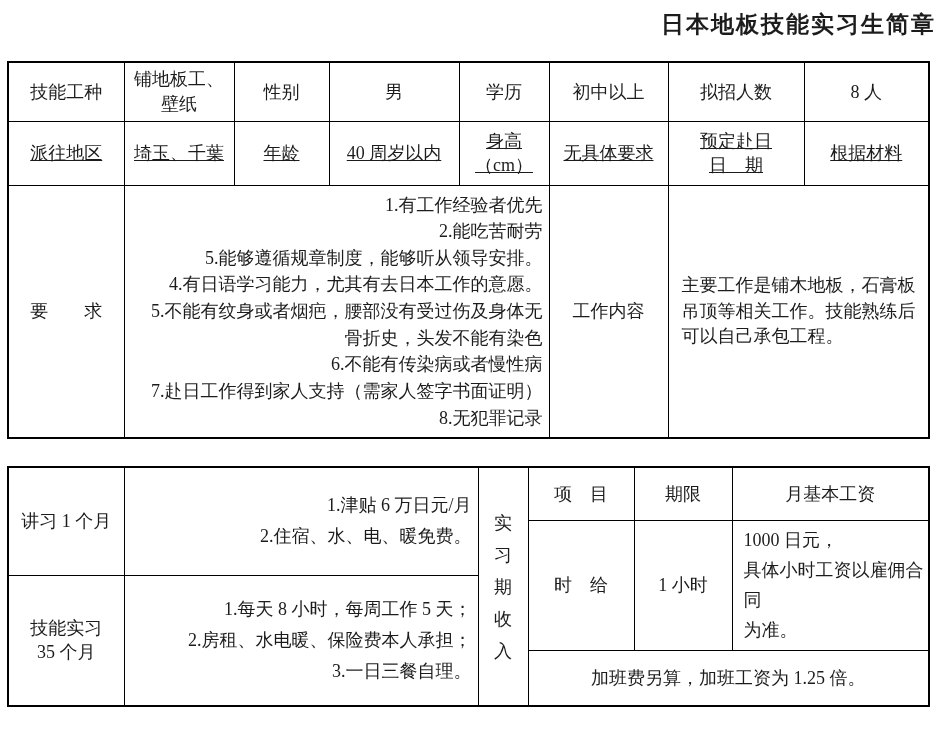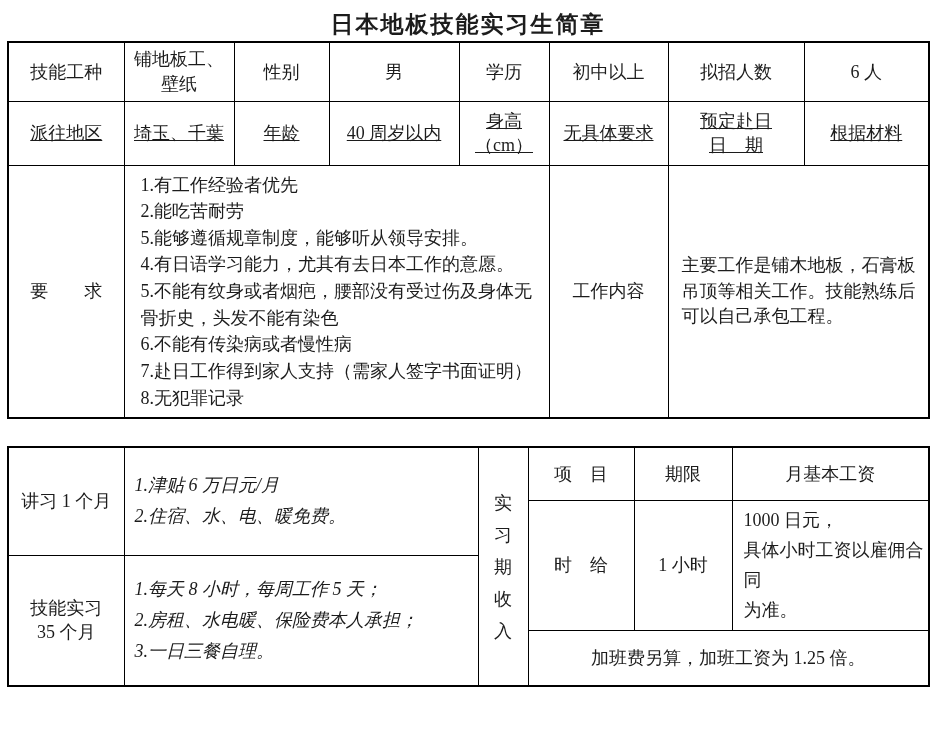--- a/index.html
+++ b/index.html
@@ -5,26 +5,26 @@
   * { box-sizing: border-box; margin: 0; padding: 0; }
   html, body {
     width: 936px;
     background: #ffffff;
     color: #1c1c1c;
     font-family: "Liberation Serif", "DejaVu Serif", serif;
     font-size: 18px;
   }
   .page { width: 936px; height: 732px; background: #fff; overflow: hidden; }
   .title {
-    text-align: center;
+    text-align: right;
     font-size: 23px;
     font-weight: bold;
     letter-spacing: 2px;
     padding-top: 9px;
-    height: 41px;
+    height: 61px;
   }
   table {
     border-collapse: collapse;
     table-layout: fixed;
     margin-left: 7px;
     width: 921px;
     border: 2px solid #000;
   }
   td {
     border: 1px solid #000;
@@ -37,26 +37,26 @@
   .t2 { margin-top: 27px; }
   .t1 tr.r1 { height: 59px; margin-top: 28px; }
   .t1 tr.r2 { height: 61px; }
   .t1 tr.r3 { height: 64px; text-decoration: underline; }
   .t1 tr.r4 { height: 246px; }
   .t2 tr.s1 { height: 53px; }
   .t2 tr.s2 { height: 55px; }
   .t2 tr.s3 { height: 54px; }
   .t2 tr.s4 { height: 56px; }
   td.list-cell {
-    text-align: left;
+    text-align: right;
     padding: 6px 6px 6px 16px;
     vertical-align: middle;
   }
   .t1 td.list-cell { line-height: 1.48; }
-  .t2 td.list-cell { line-height: 1.72; padding-left: 10px; font-style: italic; }
+  .t2 td.list-cell { line-height: 1.72; padding-left: 10px; }
   td.desc-cell {
     text-align: left;
     padding: 4px 10px 4px 13px;
     line-height: 1.42;
   }
   td.salary-cell {
     text-align: left;
     padding: 4px 0 4px 11px;
     line-height: 1.68;
   }
@@ -83,21 +83,21 @@
     <tbody>
         <tr class="r1">
       <td>技能工种</td>
       <td>铺地板工、
 壁纸</td>
       <td>性别</td>
       <td>男</td>
       <td>学历</td>
       <td>初中以上</td>
       <td>拟招人数</td>
-      <td>6 人</td>
+      <td>8 人</td>
     </tr>
     <tr class="r3">
       <td>派往地区</td>
       <td>埼玉、千葉</td>
       <td>年龄</td>
       <td>40 周岁以内</td>
       <td>身高（cm）</td>
       <td>无具体要求</td>
       <td>预定赴日
 日　期</td>

